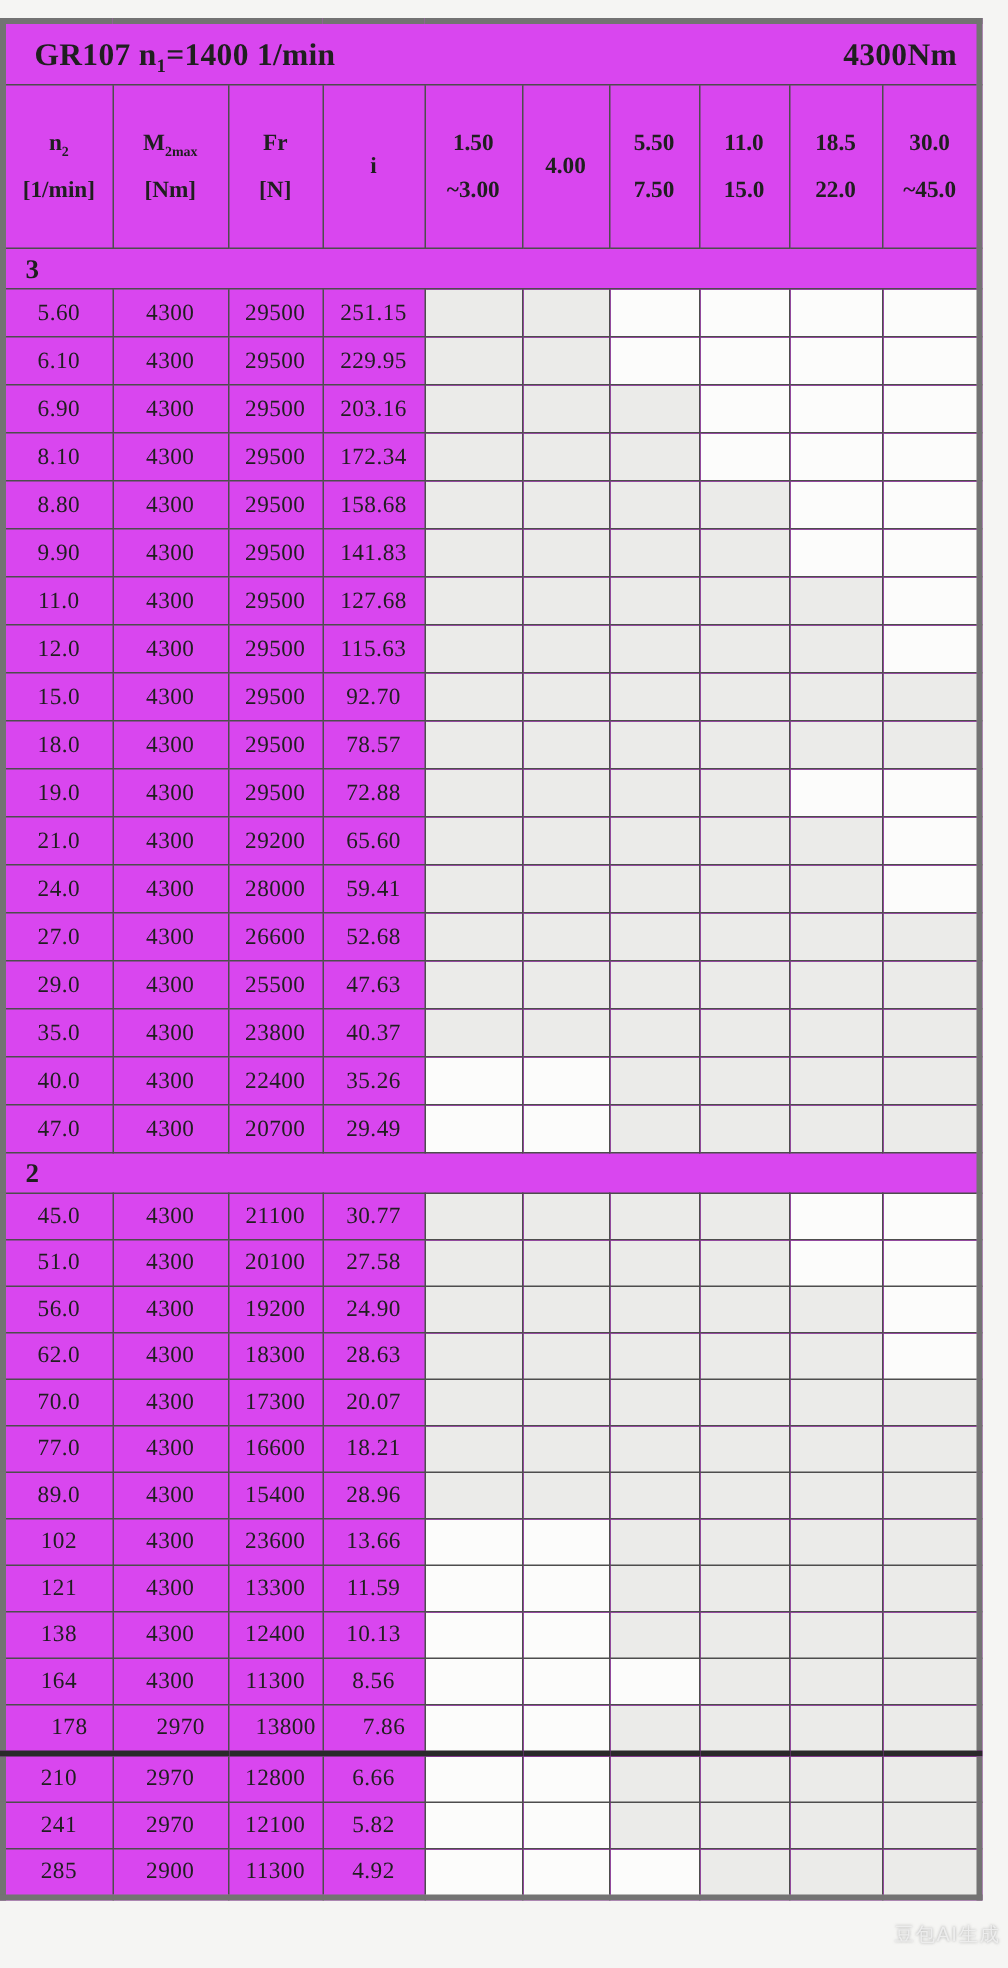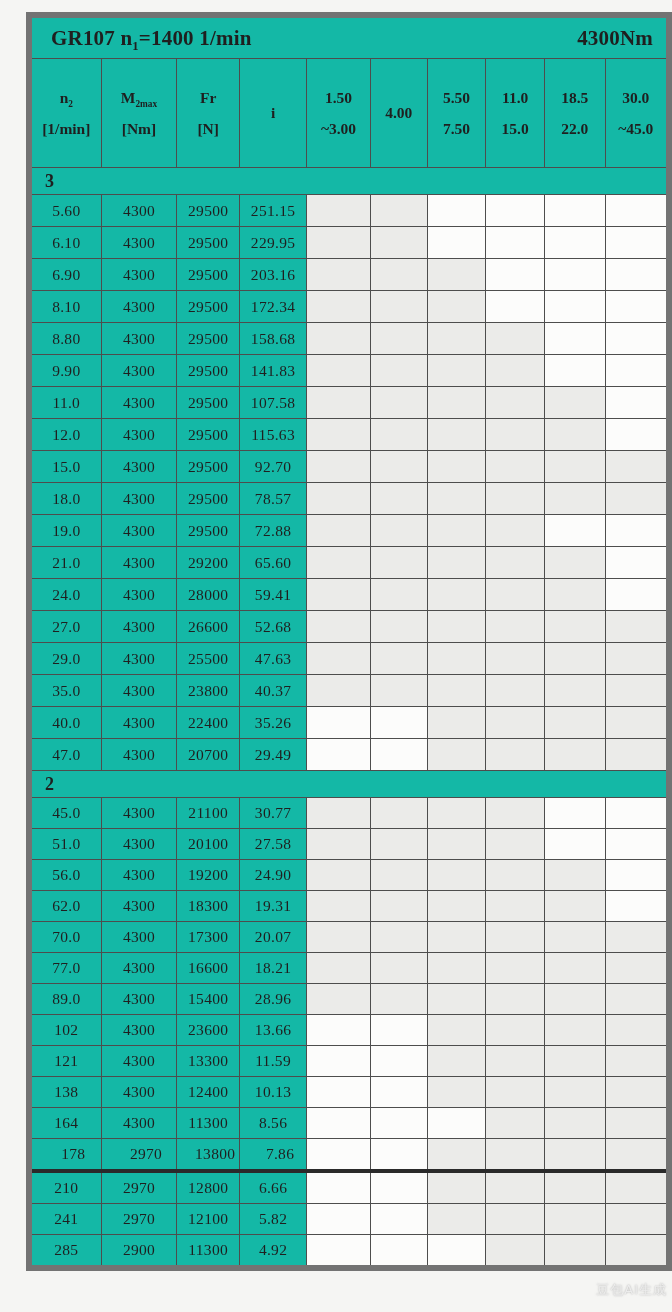--- a/index.html
+++ b/index.html
@@ -5,25 +5,25 @@
   html,body{margin:0;padding:0;}
   body{
     width:672px;height:1312px;
     background:#f5f5f3;
     position:relative;
     font-family:"Liberation Serif", serif;
     color:#1f1f1f;
     overflow:hidden;
   }
   table.spec{
-    position:absolute;left:26px;top:12px;
+    position:absolute;left:0;top:12px;
     border-collapse:collapse;
     table-layout:fixed;
-    background:#14b8a6;
-    border:6px solid #737373;
+    background:#d946ef;
+    border:4px solid #737373;
   }
   td,th{
     border:1px solid #4d4d4d;
     padding:0;
     text-align:center;
     vertical-align:middle;
     font-weight:normal;
     overflow:hidden;
     white-space:nowrap;
   }
@@ -213,21 +213,21 @@
         <td class="shaded"></td>
         <td class="shaded"></td>
         <td class="shaded"></td>
         <td class="plain"></td>
         <td class="plain"></td>
       </tr>
       <tr class="data-row sec-3">
         <td>11.0</td>
         <td>4300</td>
         <td>29500</td>
-        <td>107.58</td>
+        <td>127.68</td>
         <td class="shaded"></td>
         <td class="shaded"></td>
         <td class="shaded"></td>
         <td class="shaded"></td>
         <td class="shaded"></td>
         <td class="plain"></td>
       </tr>
       <tr class="data-row sec-3">
         <td>12.0</td>
         <td>4300</td>
@@ -396,21 +396,21 @@
         <td class="shaded"></td>
         <td class="shaded"></td>
         <td class="shaded"></td>
         <td class="shaded"></td>
         <td class="plain"></td>
       </tr>
       <tr class="data-row sec-2">
         <td>62.0</td>
         <td>4300</td>
         <td>18300</td>
-        <td>19.31</td>
+        <td>28.63</td>
         <td class="shaded"></td>
         <td class="shaded"></td>
         <td class="shaded"></td>
         <td class="shaded"></td>
         <td class="shaded"></td>
         <td class="plain"></td>
       </tr>
       <tr class="data-row sec-2">
         <td>70.0</td>
         <td>4300</td>

